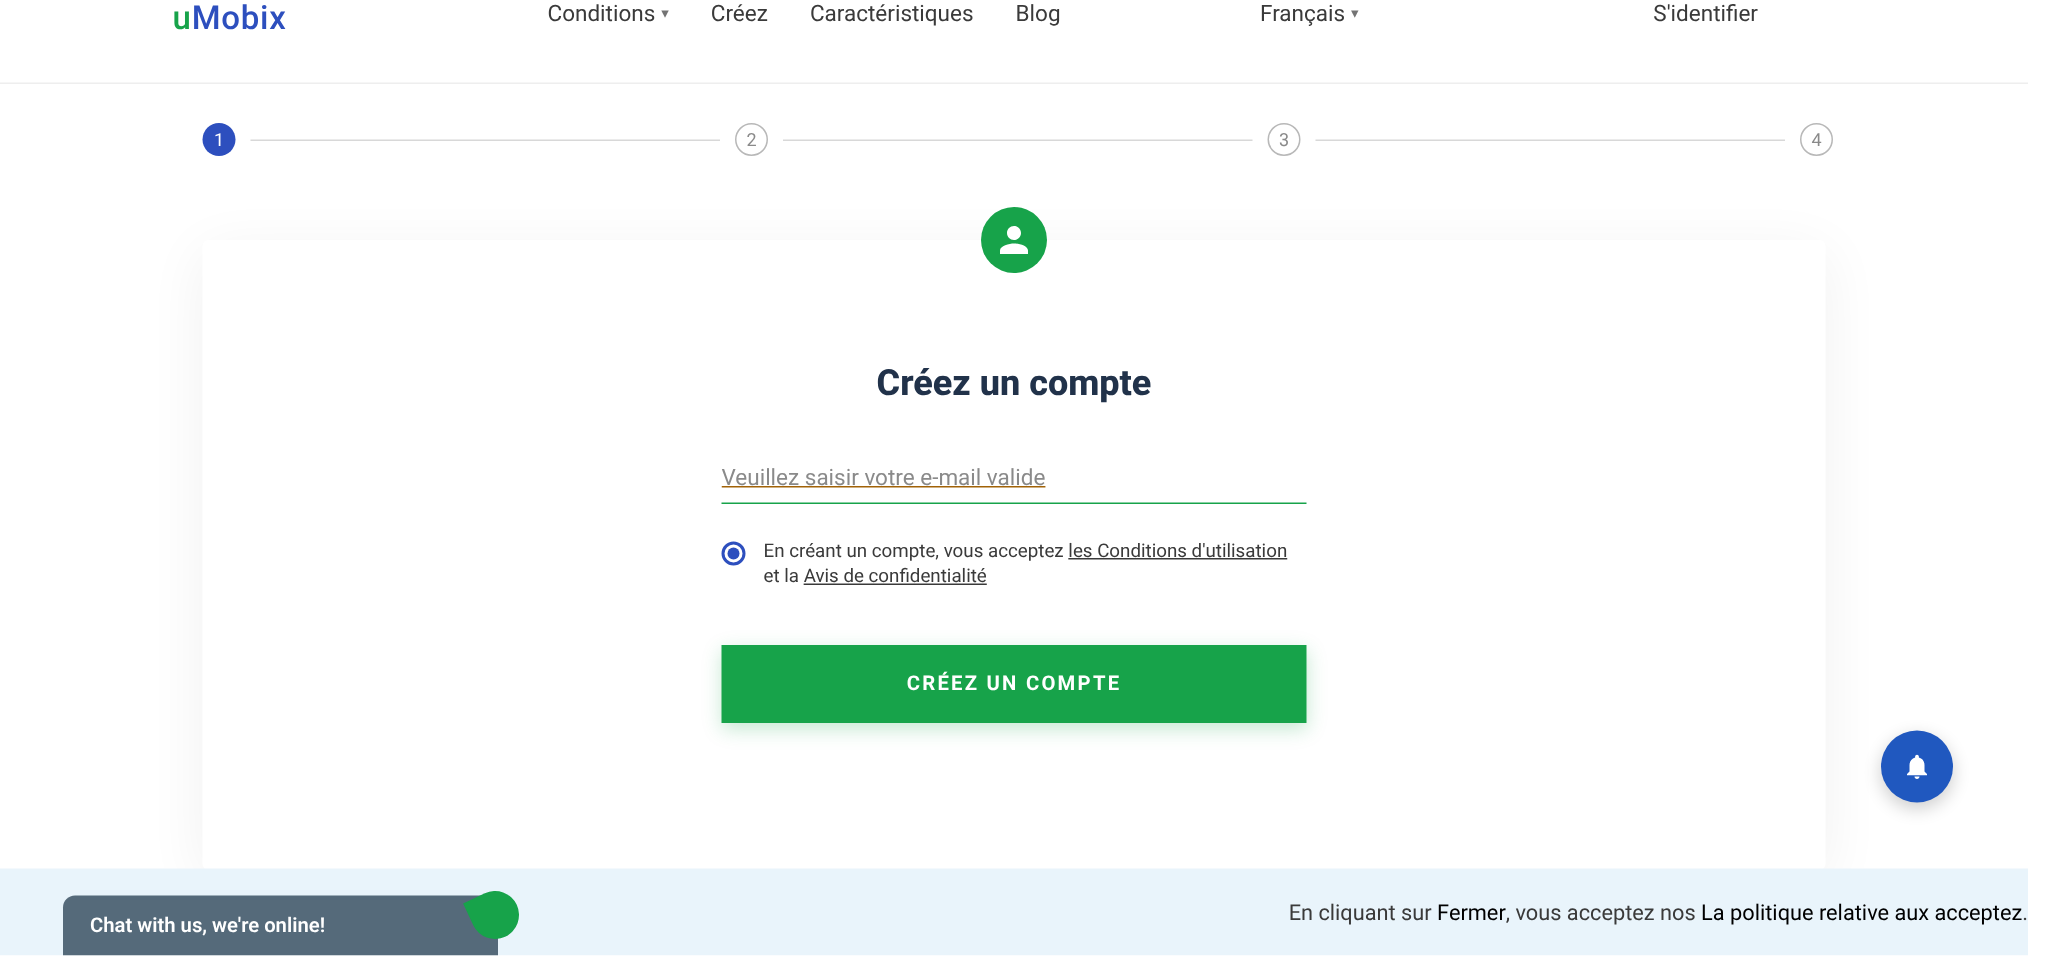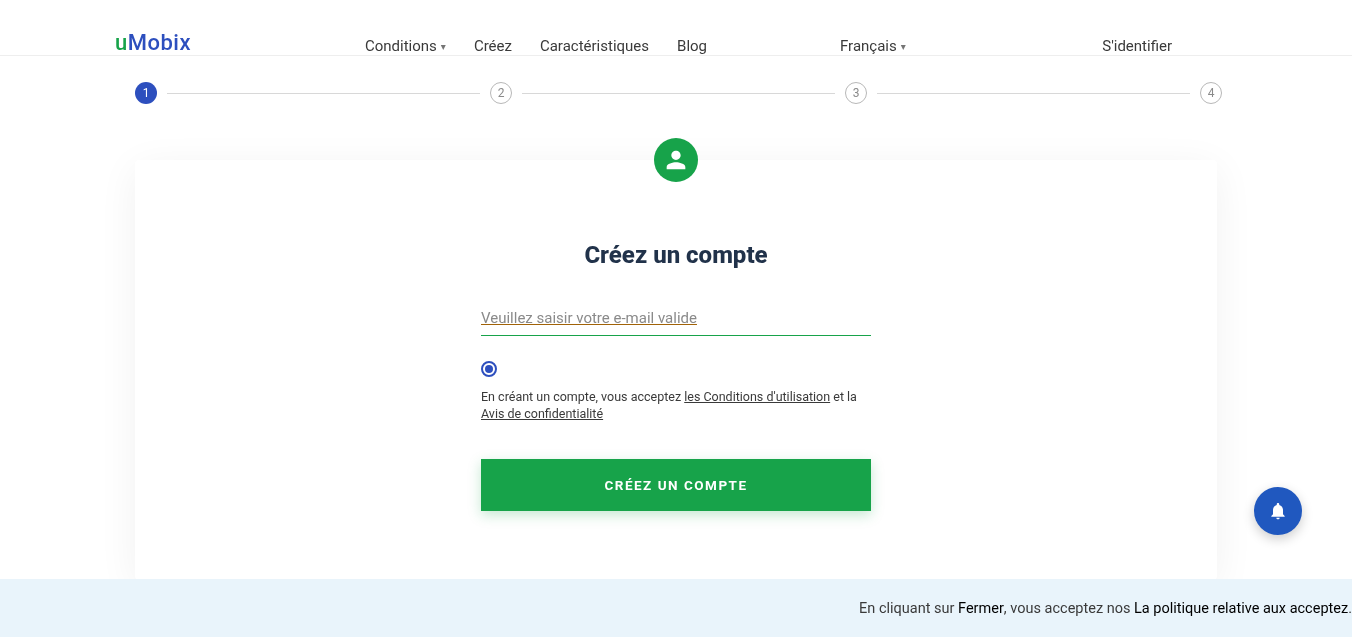--- a/index.html
+++ b/index.html
@@ -1,21 +1,21 @@
 <!DOCTYPE html>
 <html><head>
   <meta charset="utf-8">
   <style>
     * { margin: 0; padding: 0; box-sizing: border-box; font-family: -apple-system, BlinkMacSystemFont, "Segoe UI", Roboto, Arial, sans-serif; }
     body { background: #fff; overflow-x: hidden; }
     .viewport { width: 1352px; height: 637px; position: relative; overflow: hidden; }
     .page-wrap { width: 1352px; position: relative; }
     
     
-    .header { height: 56px; display: flex; align-items: flex-end; padding: 0 40px 0 115px; justify-content: space-between; border-bottom: 1px solid #eee; position: relative; }
+    .header { height: 56px; display: flex; align-items: flex-start; padding: 0 40px 0 115px; justify-content: space-between; border-bottom: 1px solid #eee; position: relative; }
     .logo { font-size: 22px; font-weight: 500; letter-spacing: 0.5px; }
     .logo .u { color: #17a34a; }
     .logo .m { color: #2d4fbe; }
     .nav-center { display: flex; gap: 28px; align-items: center; position: absolute; left: 365px; }
     .nav-item { color: #3a3a3a; font-size: 15px; display: flex; align-items: center; gap: 4px; cursor: pointer; }
     .chev { font-size: 10px; opacity: .7; }
     .nav-right { position: absolute; left: 840px; }
     .nav-login { position: absolute; right: 180px; color: #3a3a3a; font-size: 15px; cursor: pointer; }
     
     
@@ -29,21 +29,21 @@
     .card-wrap { padding: 56px 135px 0 135px; }
     .card { background: #fff; border-radius: 4px; box-shadow: 0 8px 40px rgba(0,0,0,0.06); position: relative; min-height: 420px; padding-top: 1px; }
     .avatar-badge { position: absolute; top: -22px; left: 50%; transform: translateX(-50%); width: 44px; height: 44px; border-radius: 50%; background: #17a34a; display: flex; align-items: center; justify-content: center; }
     .avatar-badge svg { width: 28px; height: 28px; fill: #fff; }
     
     .form-area { width: 390px; margin: 80px auto 0; text-align: left; }
     .form-title { text-align: center; color: #21324a; font-size: 24px; font-weight: 800; margin-bottom: 32px; }
     .email-input { width: 100%; border: none; border-bottom: 1.5px solid #17a34a; font-size: 15px; padding: 8px 0; outline: none; background: transparent; color: #a16207; text-decoration: underline; }
     .email-input::placeholder { color: #8a8a8a; }
     
-    .consent { display: flex; gap: 12px; margin-top: 24px; align-items: flex-start; flex-direction: column; }
+    .consent { display: flex; gap: 12px; margin-top: 24px; align-items: flex-start; }
     .consent-radio { width: 16px; height: 16px; border-radius: 50%; border: 2px solid #2d4fbe; display: flex; align-items: center; justify-content: center; flex-shrink: 0; margin-top: 1px; }
     .consent-radio::after { content: ''; width: 8px; height: 8px; border-radius: 50%; background: #2d4fbe; }
     .consent-text { font-size: 12.5px; color: #3a3a3a; line-height: 1.35; }
     .consent-text a { color: #3a3a3a; text-decoration: underline; }
     
     .cta { display: block; width: 100%; margin-top: 36px; background: #17a34a; color: #fff; text-align: center; padding: 18px 0; font-size: 13.5px; font-weight: 700; letter-spacing: 1.5px; border: none; cursor: pointer; box-shadow: 0 4px 12px rgba(23,163,74,0.25); }
     
     
     .fab-bell { position: absolute; right: 50px; bottom: 102px; width: 48px; height: 48px; border-radius: 50%; background: #2058bf; display: flex; align-items: center; justify-content: center; cursor: pointer; box-shadow: 0 4px 12px rgba(0,0,0,0.2); }
     .fab-bell svg { width: 20px; height: 20px; fill: #fff; }
@@ -133,20 +133,24 @@
         </div>
       </div>
     </div>
 
   </div>
 
   <div class="cookie-bar">
     <span>En cliquant sur </span>&nbsp;<span class="link-blue">Fermer</span><span> , vous acceptez nos</span>&nbsp;<span class="link-blue">La politique relative aux acceptez</span><span> .</span>
   </div>
 
+  <div class="chat-widget">
+    <span>Chat with us, we're online!</span>
+    <div class="chat-leaf"></div>
+  </div>
 
   <div class="fab-bell">
     <svg viewBox="0 0 24 24">
         <path d="M12 22c1.1 0 2-.9 2-2h-4c0 1.1.9 2 2 2zm6-6V11c0-3.1-1.6-5.6-4.5-6.3V4c0-.8-.7-1.5-1.5-1.5S10.5 3.2 10.5 4v.7C7.6 5.4 6 8 6 11v5l-2 2v1h16v-1l-2-2z"></path>
       </svg>
   </div>
 
 </div>
 
 </body></html>

